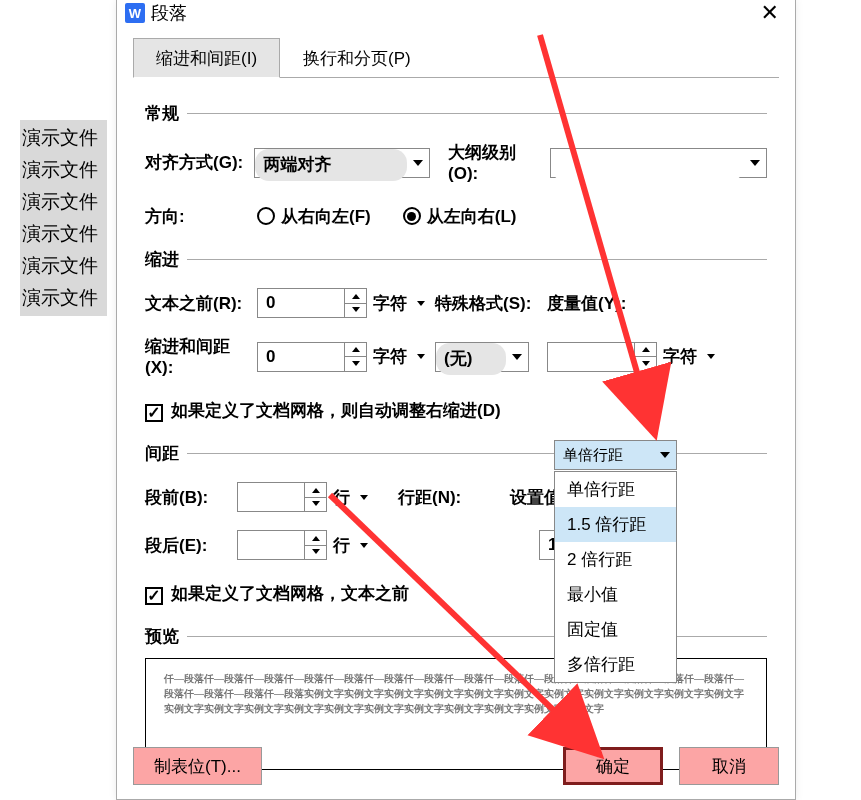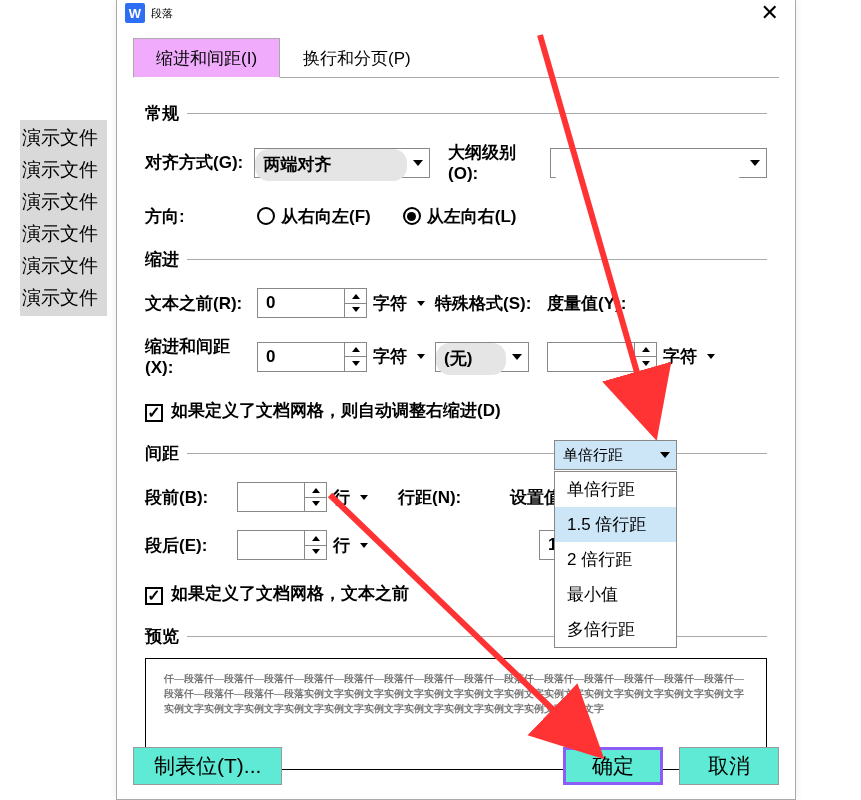--- a/index.html
+++ b/index.html
@@ -50,21 +50,21 @@
     background: #2d6ef2;
     color: #fff;
     font-size: 13px;
     font-weight: bold;
     display: flex;
     align-items: center;
     justify-content: center;
     border-radius: 2px;
     margin-right: 6px;
   }
-  .dlg-title { font-size: 11px; }
+  .dlg-title { font-size: 18px; }
   .close-x {
     margin-left: auto;
     font-size: 22px;
     line-height: 22px;
     padding: 0 8px;
     font-weight: 200;
   }
 
   .tabs-wrap {
     padding: 12px 16px 0 16px;
@@ -81,21 +81,21 @@
     justify-content: center;
     padding: 0 22px;
     height: 40px;
     font-size: 17px;
     border: 1px solid transparent;
   }
   .tab.active {
     border: 1px solid #aaa;
     border-bottom: 1px solid #fff;
     margin-bottom: -1px;
-    background: #f0abfc;
+    background: #e5e5e5;
   }
 
   .content {
     padding: 14px 28px 0 28px;
     font-size: 17px;
     font-weight: bold;
   }
 
   .group-hdr {
     display: flex;
@@ -263,28 +263,28 @@
     bottom: 14px;
     left: 16px;
     right: 16px;
     display: flex;
     align-items: center;
   }
   .btn {
     height: 38px;
     padding: 0 20px;
     border: 1px solid #999;
-    background: #5eead4;
-    display: flex;
-    align-items: center;
-    justify-content: center;
-    font-size: 21px;
+    background: #fca5a5;
+    display: flex;
+    align-items: center;
+    justify-content: center;
+    font-size: 17px;
     min-width: 100px;
   }
-  .btn.primary { border: 3px solid #8b5cf6; }
+  .btn.primary { border: 3px solid #7f1d1d; }
   .flex-sp { flex: 1; }
 
   
   .arrow-svg {
     position: absolute;
     pointer-events: none;
     z-index: 100;
   }
 </style>
 </head>
@@ -514,20 +514,21 @@
     <div class="txt">单倍行距</div>
     <div class="arr">
         <div class="arr-down"></div>
       </div>
   </div>
   <div class="dropdown">
     <div class="dd-item">单倍行距</div>
     <div class="dd-item hl">1.5 倍行距</div>
     <div class="dd-item">2 倍行距</div>
     <div class="dd-item">最小值</div>
+    <div class="dd-item">固定值</div>
     <div class="dd-item">多倍行距</div>
   </div>
 
   <div class="btn-row">
     <div class="btn">制表位(T)...</div>
     <div class="flex-sp"></div>
     <div class="btn primary">确定</div>
     <div style="width:16px"></div>
     <div class="btn">取消</div>
   </div>

